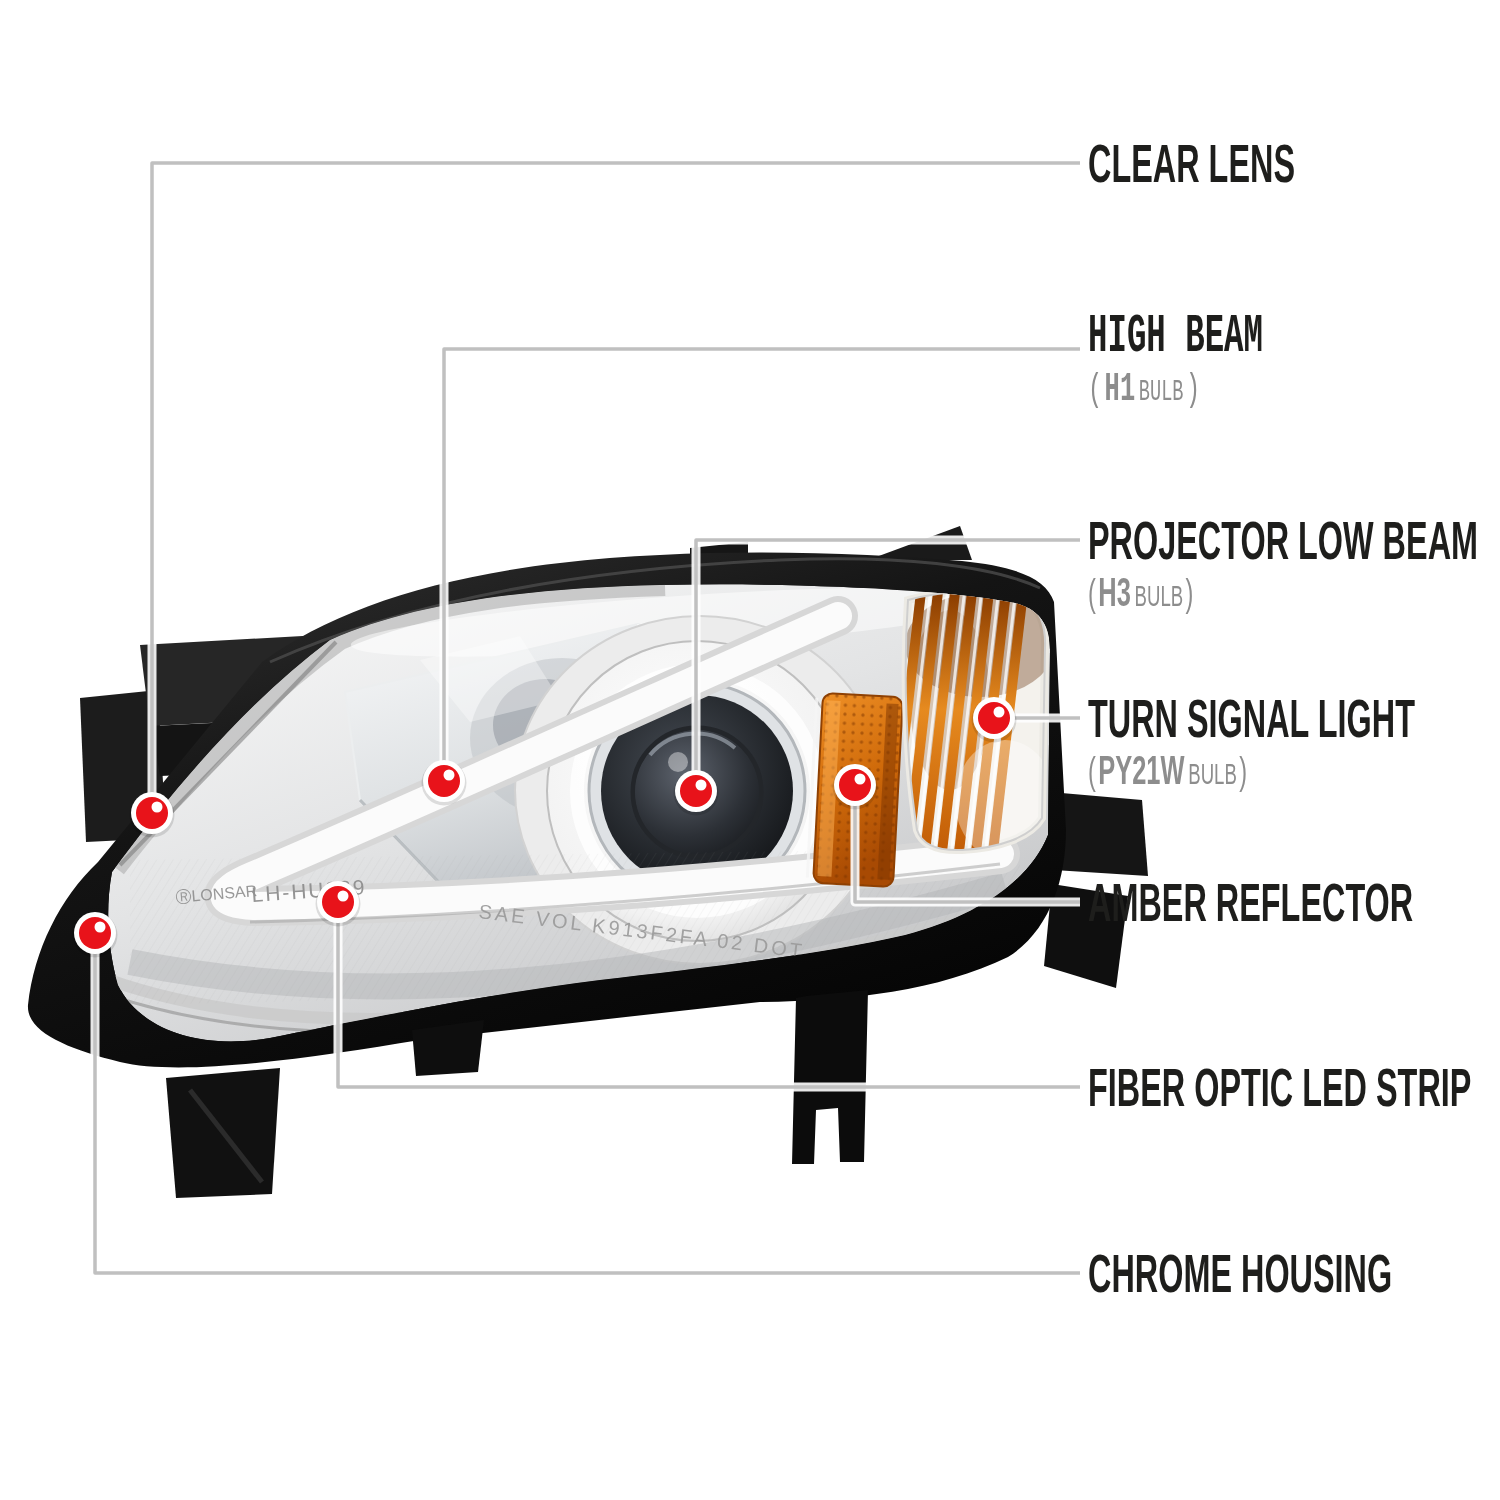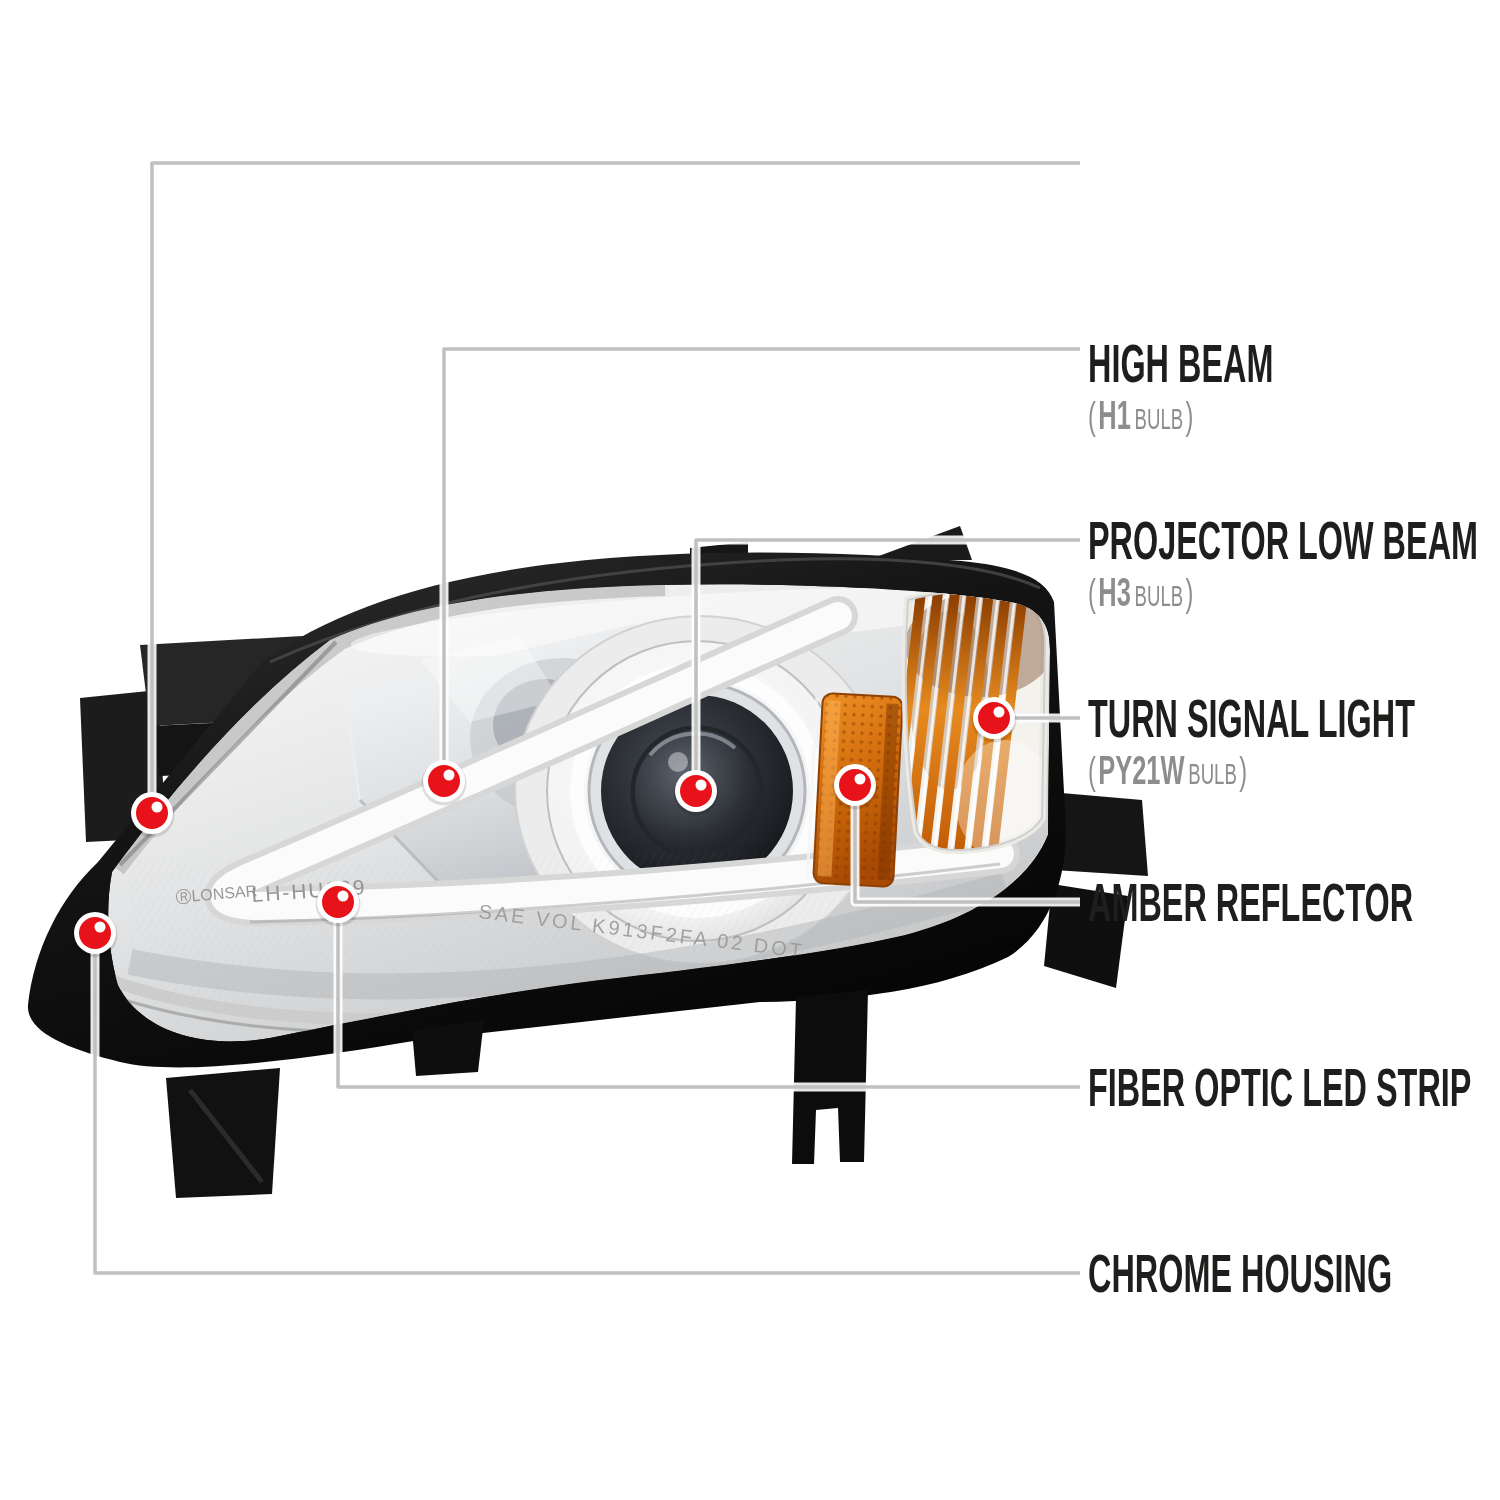--- a/index.html
+++ b/index.html
@@ -251,22 +251,25 @@
     </g>
     <g>
       <circle cx="95" cy="935" r="22.5" fill="#000" opacity="0.12"></circle>
       <circle cx="95" cy="933" r="21" fill="#ffffff"></circle>
       <circle cx="95" cy="933" r="16" style="fill:var(--accent-red)"></circle>
       <circle cx="100" cy="927" r="5.5" fill="#ffffff"></circle>
     </g>
   </g>
 </svg>
 
-
-<div class="callout-label" style="top:340px;">
+<div class="callout-label" style="top:140px;">
+  <span class="main">CLEAR LENS</span>
+</div>
+
+<div class="callout-label" style="top:314px;font-family:Liberation Mono, monospace;">
   <span class="main">HIGH BEAM</span>
   <span class="sub"><span class="paren">(</span><span class="code">H1</span><span class="word">BULB</span><span class="paren">)</span></span>
 </div>
 
 <div class="callout-label" style="top:517px;">
   <span class="main">PROJECTOR LOW BEAM</span>
   <span class="sub"><span class="paren">(</span><span class="code">H3</span><span class="word">BULB</span><span class="paren">)</span></span>
 </div>
 
 <div class="callout-label" style="top:695px;">

